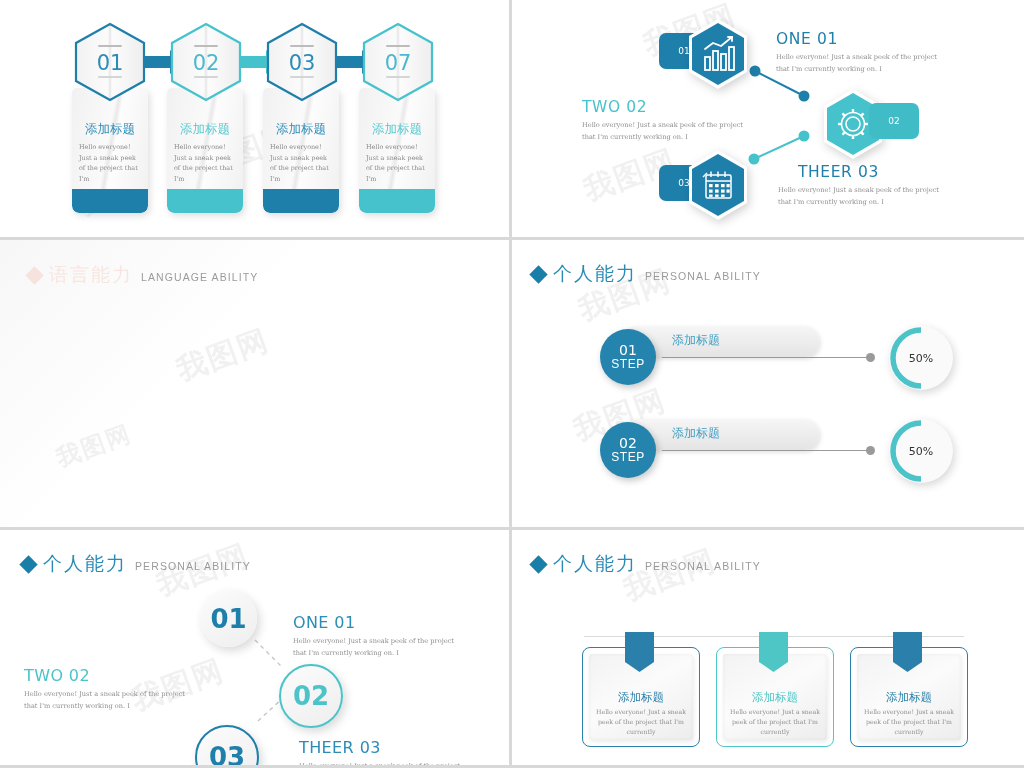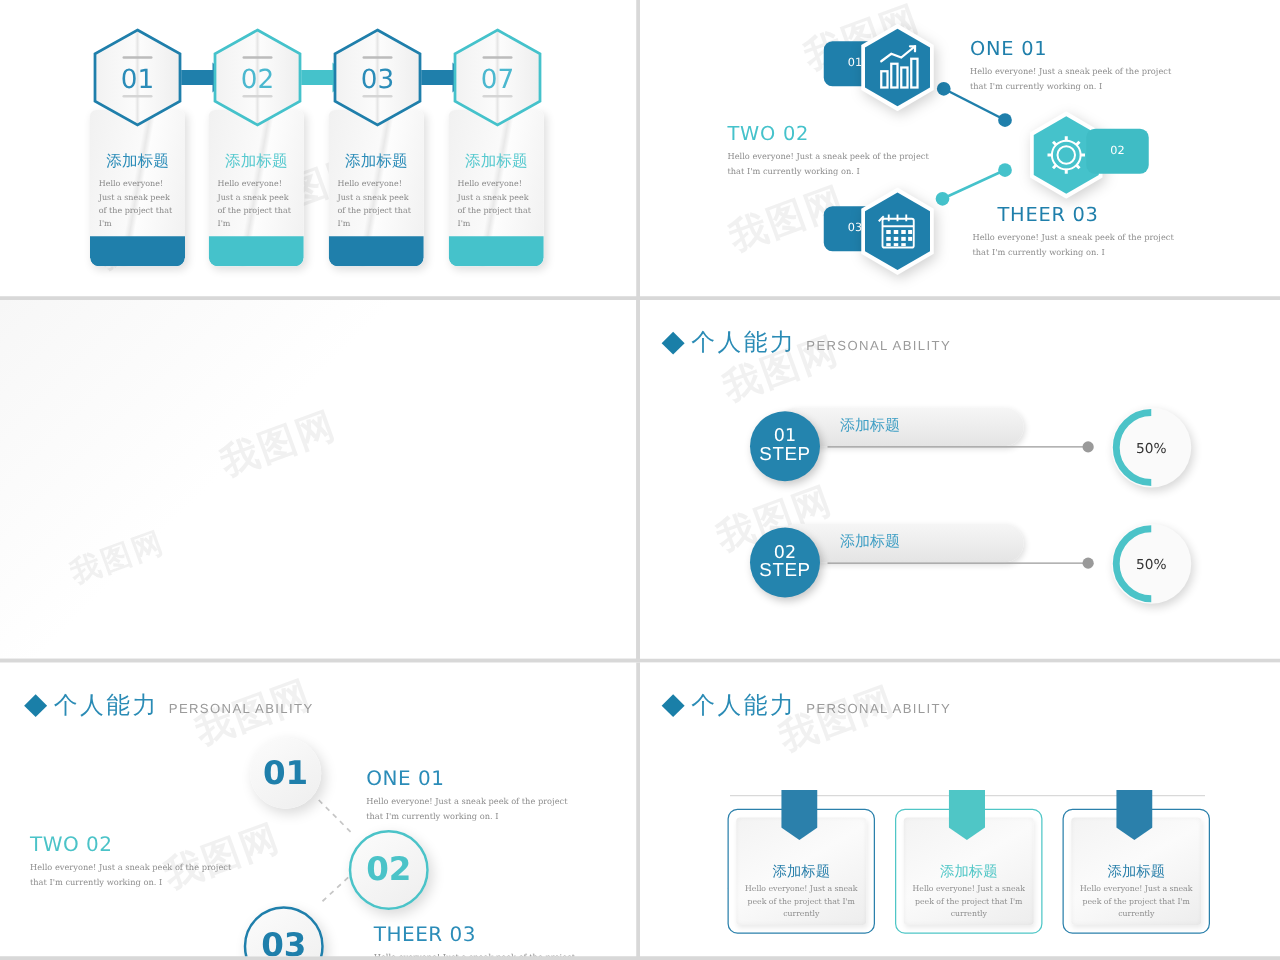--- a/index.html
+++ b/index.html
@@ -33,21 +33,21 @@
   
   .hx2{position:absolute;width:62px;height:70px;filter:drop-shadow(2px 3px 5px rgba(0,0,0,.18));}
   .badge{position:absolute;width:50px;height:36px;border-radius:7px;display:flex;align-items:center;justify-content:center;color:#fff;font-size:9px;font-family:"DejaVu Sans",sans-serif;}
   .ttl2{position:absolute;font-size:15.5px;letter-spacing:.6px;font-family:"DejaVu Sans",sans-serif;}
   .bdy2{position:absolute;font-size:6.6px;line-height:12px;color:#8e8e8e;font-family:"DejaVu Serif",serif;width:175px;}
 
   
   .pill{position:absolute;height:31px;border-radius:16px;background:linear-gradient(180deg,#f6f6f6,#e4e4e4);box-shadow:1px 2px 5px rgba(0,0,0,.14);}
   .stepcirc{position:absolute;width:56px;height:56px;border-radius:50%;background:#2484ae;color:#fff;display:flex;flex-direction:column;align-items:center;justify-content:center;line-height:1.05;box-shadow:2px 3px 7px rgba(0,0,0,.22);}
   .stepcirc .n{font-size:14px;font-family:"DejaVu Sans",sans-serif;}
-  .stepcirc .s{font-size:15px;letter-spacing:.5px;}
+  .stepcirc .s{font-size:12px;letter-spacing:.5px;}
   .pilltitle{position:absolute;font-size:12px;color:#3e9ec4;font-family:"DejaVu Sans",sans-serif;}
   .conn{position:absolute;height:1px;background:#9a9a9a;}
   .conndot{position:absolute;width:9px;height:9px;border-radius:50%;background:#9a9a9a;}
   .donut{position:absolute;width:64px;height:64px;border-radius:50%;background:#fafafa;box-shadow:2px 3px 8px rgba(0,0,0,.16);display:flex;align-items:center;justify-content:center;}
   .donut .pc{position:relative;font-size:11px;color:#333;font-family:"DejaVu Sans",sans-serif;z-index:3;}
 
   
   .ncirc{position:absolute;border-radius:50%;background:linear-gradient(145deg,#fcfcfc,#eeeeee);display:flex;align-items:center;justify-content:center;box-shadow:3px 4px 10px rgba(0,0,0,.15);}
   .ncirc span{font-size:26px;font-weight:bold;font-family:"DejaVu Sans",sans-serif;}
   .n5t{position:absolute;font-size:16px;font-family:"DejaVu Sans",sans-serif;letter-spacing:.4px;}
@@ -257,20 +257,25 @@
         <rect x="22" y="44.5" width="3.6" height="2.4"></rect>
           <rect x="28" y="44.5" width="3.6" height="2.4"></rect>
           <rect x="34" y="44.5" width="3.6" height="2.4"></rect>
       </g>
     </svg>
     <div class="ttl2" style="left:286px;top:163px;color:#1f7fab;">THEER 03</div>
     <div class="bdy2" style="left:266px;top:184px;">Hello everyone! Just a sneak peek of the project that I'm currently working on. I</div>
   </div>
 
   <div class="panel pr">
+    <div class="sec-head" style="left:28px;top:22px;">
+      <span class="diamond faded"></span>
+      <span class="sec-cn faded">语言能力</span>
+      <span class="sec-en">LANGUAGE ABILITY</span>
+    </div>
     <div class="wm" style="left:175px;top:95px;">我图网</div>
     <div class="wm" style="left:55px;top:190px;font-size:24px;">我图网</div>
 
   </div>
 
   <div class="panel">
     <div class="sec-head" style="left:20px;top:21px;">
       <span class="diamond"></span>
       <span class="sec-cn">个人能力</span>
       <span class="sec-en">PERSONAL ABILITY</span>

